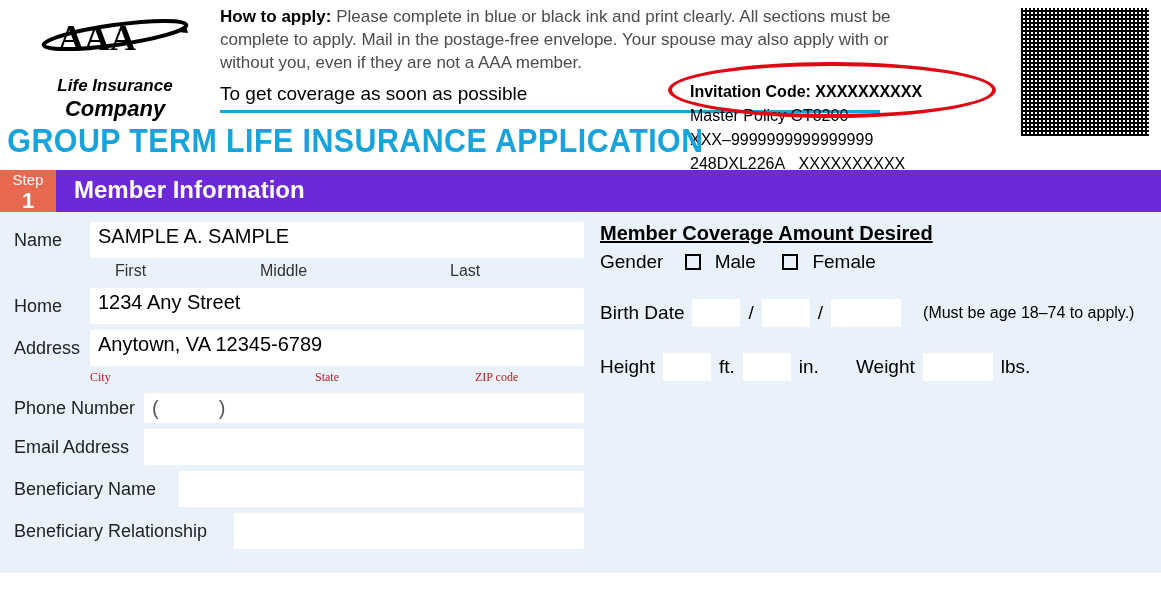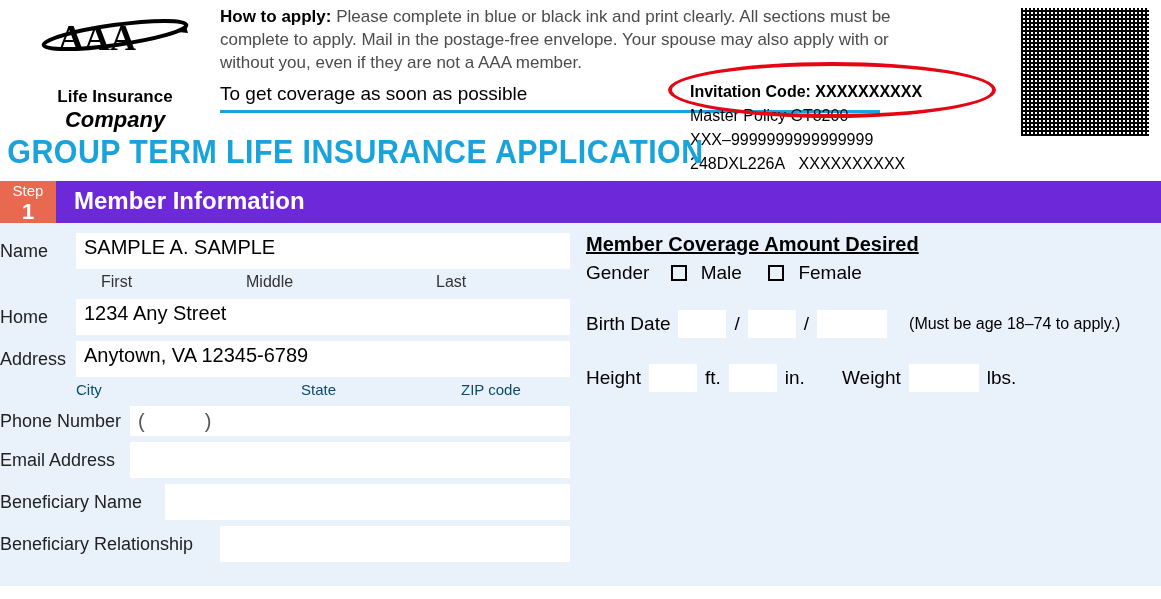--- a/index.html
+++ b/index.html
@@ -17,21 +17,21 @@
     padding: 6px 10px 0 10px;
     position: relative;
   }
   .logo-block {
     width: 210px;
     flex-shrink: 0;
     text-align: center;
     padding-top: 4px;
   }
   .logo-svg { width: 150px; height: 60px; }
-  .logo-caption { font-size: 17px; font-weight: bold; margin-top: 13px;}
+  .logo-caption { font-size: 17px; font-weight: bold; font-style: italic; margin-top: 2px;}
   .logo-caption2 { font-size: 22px; font-weight: bold; font-style: italic; }
   .tagline { font-size: 15px; font-weight: bold; margin-top: 6px; }
   .howto {
     width: 690px;
     font-size: 17px;
     color: #4c4c4c;
     line-height: 1.35;
   }
   .howto b { color: #000; }
   .soonText { font-size: 19px; color: #000; margin-top: 6px; display:block;}
@@ -99,42 +99,42 @@
   .step-title {
     flex: 1;
     background: #6d28d9;
     color: #fff;
     font-size: 24px;
     font-weight: bold;
     padding: 6px 18px;
   }
   .form-area {
     background: #e9f2fb;
-    padding: 10px 14px 18px 0;
+    padding: 10px 14px 18px 14px;
     display: flex;
   }
   .left-col { width: 570px; }
   .right-col { flex: 1; padding-left: 16px; }
   .row { display: flex; align-items: center; margin-bottom: 6px; }
   .lab { font-size: 18px; color: #222; width: 76px; }
   .lab.w2 { width: 130px; }
   .lab.w3 { width: 220px; }
   .fld {
     background: #fff;
     height: 36px;
     flex: 1;
     font-size: 20px;
     padding: 3px 8px;
     color: #000;
   }
   .sublabs { display: flex; font-size: 16px; color: #333; padding-left: 76px; margin-top: -2px; margin-bottom: 8px;}
   .sublabs span:nth-child(1){ width:170px; padding-left:25px;}
   .sublabs span:nth-child(2){ width:190px;}
   .sublabs span:nth-child(3){ }
-  .sublabs2 { display: flex; font-size: 15px; color: #0c4a6e; padding-left: 76px; margin-top: -2px; margin-bottom: 8px;}
+  .sublabs2 { display: flex; font-size: 12px; color: #b91c1c; padding-left: 76px; margin-top: -2px; margin-bottom: 8px; font-family: Liberation Serif, serif;}
   .sublabs2 span:nth-child(1){ width:225px; }
   .sublabs2 span:nth-child(2){ width:160px;}
   .phone-fld {
     background:#fff; height:30px; flex:1; font-size:20px; padding:3px 8px;
     display:flex; align-items:center; gap:60px; color:#555;
   }
   .cov-head { font-size: 20px; font-weight: bold; text-decoration: underline; margin-bottom: 6px; }
   .amounts { display: flex; gap: 38px; font-size: 21px; font-weight: bold; margin-bottom: 48px; align-items:center;}
   .cbx { display:inline-block; width:16px; height:16px; border:2px solid #000; margin-right:6px; vertical-align:-2px;}
   .rline { display:flex; align-items:center; font-size:19px; margin-bottom: 26px; gap: 8px;}

